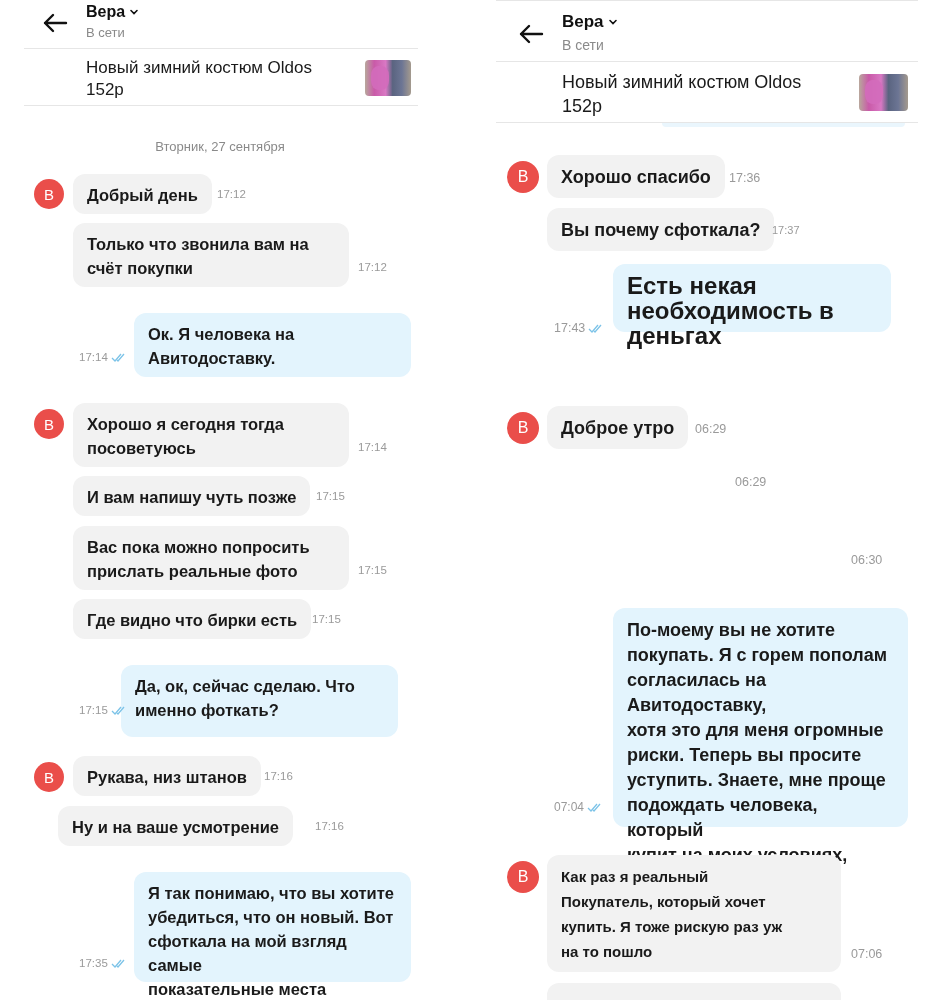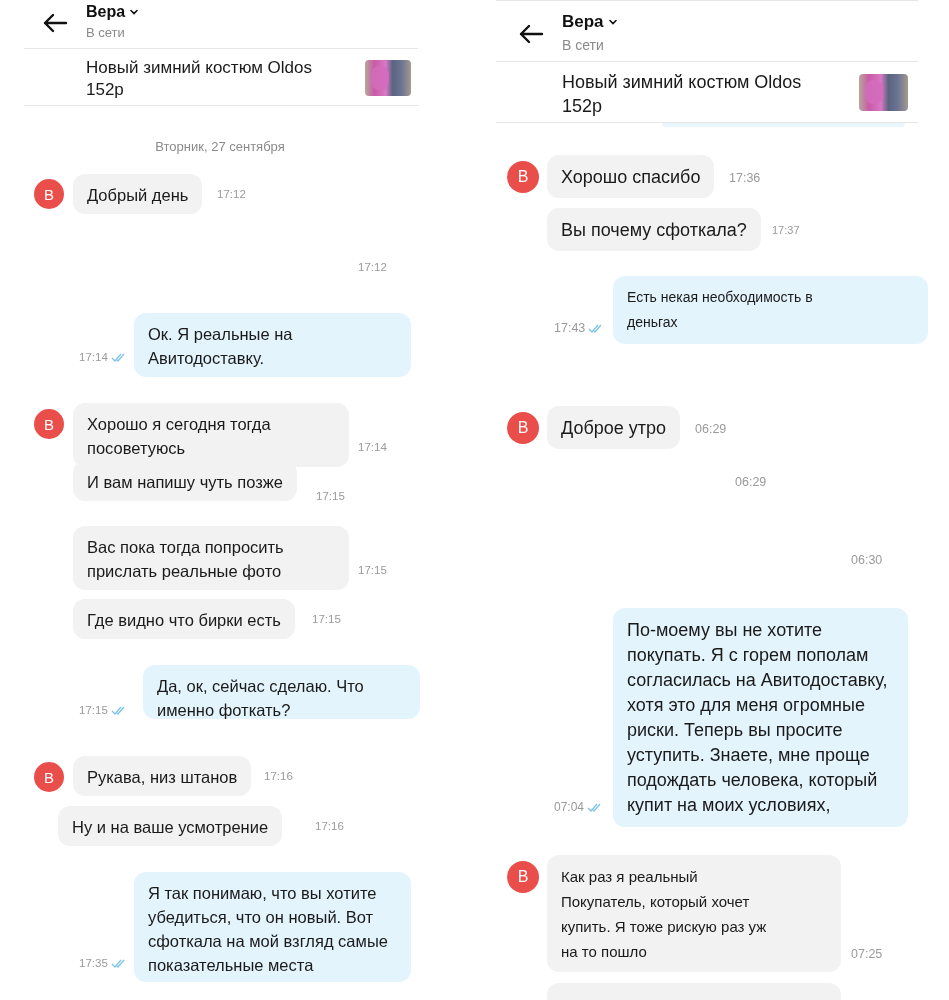--- a/index.html
+++ b/index.html
@@ -13,21 +13,21 @@
   .status { position: absolute; font-size: 13px; color: #8a8a8a; }
   .divider { position: absolute; height: 1px; background: #e6e6e6; }
   .item-title { position: absolute; font-size: 17px; line-height: 22px; color: #1a1a1a; }
   .thumb { position: absolute; width: 46px; height: 36px; border-radius: 4px; overflow: hidden; background: linear-gradient(90deg,#b8a89c 0%, #c95aa8 20%, #d978c4 45%, #5a6480 60%, #6c7594 80%, #a49a8e 100%); }
   .thumb::after { content: ""; position: absolute; left: 6px; top: 6px; width: 18px; height: 24px; border-radius: 40%; background: #d36cbb; opacity: .9; }
 
   .datesep { position: absolute; font-size: 13px; color: #8a8a8a; text-align: center; }
 
   .avatar { position: absolute; width: 30px; height: 30px; border-radius: 50%; background: #ea4e4a; color: #fff; font-size: 15px; display: flex; align-items: center; justify-content: center; }
 
-  .bubble { position: absolute; border-radius: 12px; font-size: 16.5px; line-height: 24px; padding: 9px 14px; color: #1a1a1a; white-space: pre-line; }
+  .bubble { position: absolute; border-radius: 12px; font-size: 16.5px; line-height: 24px; padding: 9px 14px; color: #1a1a1a; white-space: pre-line; font-weight: bold; }
   .in { background: #f2f2f2; }
   .out { background: #e3f4fd; }
   .time { position: absolute; font-size: 11.5px; color: #9a9a9a; display: flex; align-items: center; gap: 3px; }
   .check { width: 15px; height: 9px; }
 </style>
 </head>
 <body>
 
 <div class="pane pane-left">
   <svg class="back-icon" style="left:42px;top:12px" viewBox="0 0 26 22">
@@ -45,47 +45,49 @@
 152р</div>
   <div class="thumb" style="left:365px;top:60px"></div>
   <div class="divider" style="left:24px;width:394px;top:105px"></div>
 
   <div class="datesep" style="left:0;width:440px;top:139px">Вторник, 27 сентября</div>
 
   <div class="avatar" style="left:34px;top:179px">В</div>
   <div class="bubble in" style="left:73px;top:174px;height:40px">Добрый день</div>
   <div class="time" style="left:217px;top:188px">17:12</div>
 
+  <div class="bubble in" style="left:73px;top:223px;width:276px;height:64px">Только что звонила вам на
+счёт покупки</div>
   <div class="time" style="left:358px;top:261px">17:12</div>
 
-  <div class="bubble out" style="left:134px;top:313px;width:277px;height:64px">Ок. Я реальные на
+  <div class="bubble out" style="left:134px;top:313px;width:277px;height:64px">Ок. Я человека на
 Авитодоставку.</div>
   <div class="time" style="left:79px;top:351px">
       <span>17:14</span>
       <svg class="check" viewBox="0 0 15 9">
         <path d="M1 5l3 3 6-7M6 7l1 1 6-7" fill="none" stroke="#7cc3e8" stroke-width="1.3"></path>
       </svg>
     </div>
 
   <div class="avatar" style="left:34px;top:409px">В</div>
   <div class="bubble in" style="left:73px;top:403px;width:276px;height:64px">Хорошо я сегодня тогда
 посоветуюсь</div>
   <div class="time" style="left:358px;top:441px">17:14</div>
 
-  <div class="bubble in" style="left:73px;top:461px;height:40px">И вам напишу чуть позже</div>
+  <div class="bubble in" style="left:73px;top:476px;height:40px">И вам напишу чуть позже</div>
   <div class="time" style="left:316px;top:490px">17:15</div>
 
-  <div class="bubble in" style="left:73px;top:526px;width:276px;height:64px">Вас пока тогда попросить
+  <div class="bubble in" style="left:73px;top:526px;width:276px;height:64px">Вас пока можно попросить
 прислать реальные фото</div>
   <div class="time" style="left:358px;top:564px">17:15</div>
 
   <div class="bubble in" style="left:73px;top:599px;height:40px">Где видно что бирки есть</div>
   <div class="time" style="left:312px;top:613px">17:15</div>
 
-  <div class="bubble out" style="left:143px;top:665px;width:277px;height:54px">Да, ок, сейчас сделаю. Что
+  <div class="bubble out" style="left:121px;top:665px;width:277px;height:72px">Да, ок, сейчас сделаю. Что
 именно фоткать?</div>
   <div class="time" style="left:79px;top:704px">
       <span>17:15</span>
       <svg class="check" viewBox="0 0 15 9">
         <path d="M1 5l3 3 6-7M6 7l1 1 6-7" fill="none" stroke="#7cc3e8" stroke-width="1.3"></path>
       </svg>
     </div>
 
   <div class="avatar" style="left:34px;top:762px">В</div>
   <div class="bubble in" style="left:73px;top:756px;height:40px">Рукава, низ штанов</div>
@@ -125,21 +127,21 @@
   <div class="divider" style="left:6px;width:422px;top:122px"></div>
   <div style="position:absolute;left:172px;top:123px;width:243px;height:4px;background:#eaf6fd;border-radius:0 0 8px 8px"></div>
 
   <div class="avatar" style="left:17px;top:161px;width:32px;height:32px;font-size:16px">В</div>
   <div class="bubble in" style="left:57px;top:155px;height:43px;font-size:18px;line-height:26px">Хорошо спасибо</div>
   <div class="time" style="left:239px;top:171px;font-size:12.5px">17:36</div>
 
   <div class="bubble in" style="left:57px;top:208px;height:43px;font-size:18px;line-height:26px">Вы почему сфоткала?</div>
   <div class="time" style="left:282px;top:224px;font-size:11px">17:37</div>
 
-  <div class="bubble out" style="left:123px;top:276px;width:315px;height:68px;font-size:14px;line-height:25px">Есть некая необходимость в
+  <div class="bubble out" style="left:123px;top:264px;width:278px;height:68px;font-size:24px;line-height:25px">Есть некая необходимость в
 деньгах</div>
   <div class="time" style="left:64px;top:321px;font-size:12.5px">
       <span>17:43</span>
       <svg class="check" viewBox="0 0 15 9">
         <path d="M1 5l3 3 6-7M6 7l1 1 6-7" fill="none" stroke="#7cc3e8" stroke-width="1.3"></path>
       </svg>
     </div>
 
 
   <div class="avatar" style="left:17px;top:412px;width:32px;height:32px;font-size:16px">В</div>
@@ -163,16 +165,16 @@
       <svg class="check" viewBox="0 0 15 9">
         <path d="M1 5l3 3 6-7M6 7l1 1 6-7" fill="none" stroke="#7cc3e8" stroke-width="1.3"></path>
       </svg>
     </div>
 
   <div class="avatar" style="left:17px;top:861px;width:32px;height:32px;font-size:16px">В</div>
   <div class="bubble in" style="left:57px;top:855px;width:294px;height:117px;font-size:15px;line-height:25px">Как раз я реальный
 Покупатель, который хочет
 купить. Я тоже рискую раз уж
 на то пошло</div>
-  <div class="time" style="left:361px;top:947px;font-size:12.5px">07:25</div>
+  <div class="time" style="left:361px;top:947px;font-size:12.5px">07:06</div>
 
   <div style="position:absolute;left:57px;top:983px;width:294px;height:20px;background:#f2f2f2;border-radius:12px 12px 0 0"></div>
 </div>
 
 </body></html>

